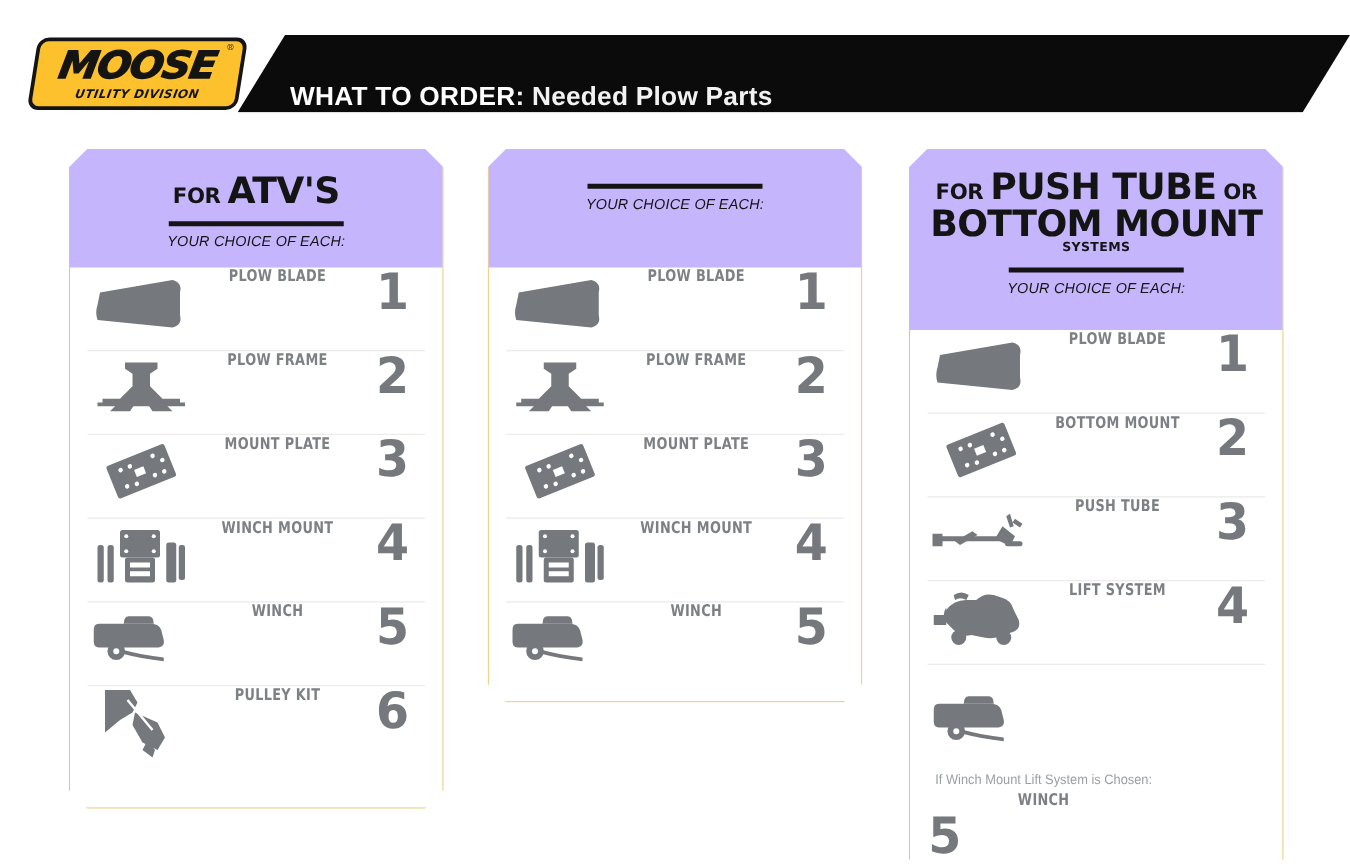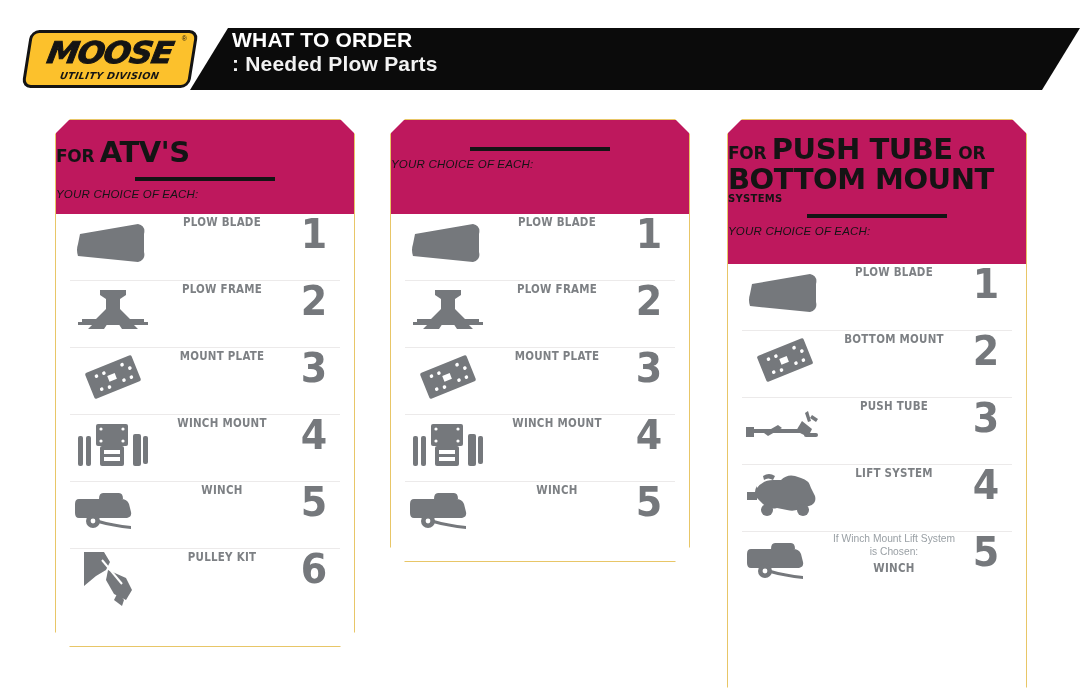--- a/index.html
+++ b/index.html
@@ -23,26 +23,25 @@
     position: absolute;
     top: 0; left: 190px;
     width: 890px; height: 62px;
     background: #0b0b0b;
     clip-path: polygon(38px 0, 890px 0, 852px 62px, 0 62px);
   }
   .header-title {
     position: absolute;
     top: 0; left: 232px;
     height: 62px;
-    display: flex; align-items: flex-start;
+    display: flex; align-items: flex-end;
     color: #ffffff;
     font-size: 21px;
     letter-spacing: .2px;
     white-space: nowrap;
-    flex-direction: column;
   }
   .header-title .bold { font-weight: bold; }
   .header-title .light { font-weight: 700; color: #f2f2f2; }
 
   
   .logo {
     position: absolute;
     top: 2px; left: 26px;
     width: 168px; height: 58px;
     background: #fcc12c;
@@ -103,22 +102,23 @@
     clip-path: polygon(
       var(--ch) 0, calc(100% - var(--ch)) 0, 100% var(--ch),
       100% calc(100% - var(--ch)), calc(100% - var(--ch)) 100%,
       var(--ch) 100%, 0 calc(100% - var(--ch)), 0 var(--ch));
   }
   .card-atv  { left: 55px;  width: 300px; height: 528px; }
   .card-utv  { left: 390px; width: 300px; height: 443px; }
   .card-push { left: 727px; width: 300px; height: 583px; }
 
   .card-head {
-    background: #be185d;
+    background: #c4b5fd;
     width: 100%;
+    text-align: center;
     padding-top: 18px;
   }
   .card-atv  .card-head,
   .card-utv  .card-head { height: 94px; }
   .card-push .card-head { height: 144px; padding-top: 15px; }
 
   .head-line {
     color: #141414;
     line-height: 1.02;
     white-space: nowrap;
@@ -194,21 +194,21 @@
     font-family: "DejaVu Sans", sans-serif;
     font-weight: bold;
     font-size: 40px;
     color: #75787c;
     line-height: 1;
     transform: scaleX(.95);
   }
 
   
   .card-push .row { height: 67px; }
-  .card-push .row:last-child { height: 74px; }
+  .card-push .row:last-child { height: 74px; flex-direction: column; }
 </style>
 </head>
 <body>
 
 <div class="header">
   <div class="header-bar"></div>
   <div class="header-title">
     <span class="bold">WHAT TO ORDER</span>
     <span class="light">: Needed Plow Parts</span>
   </div>

